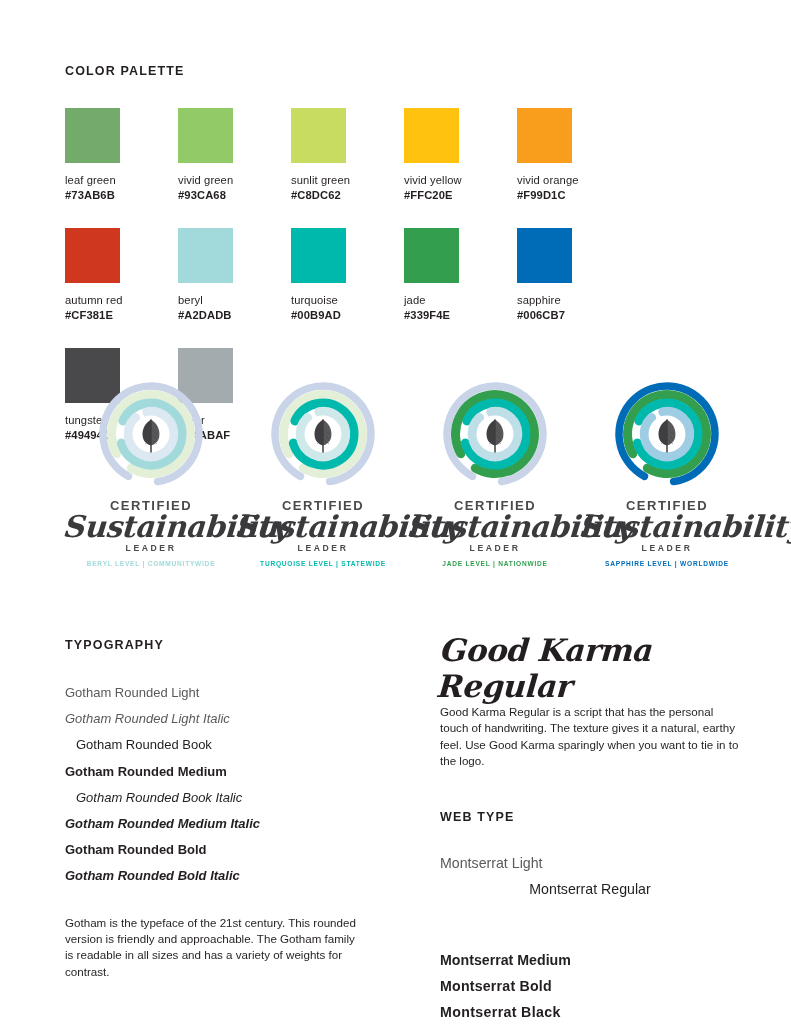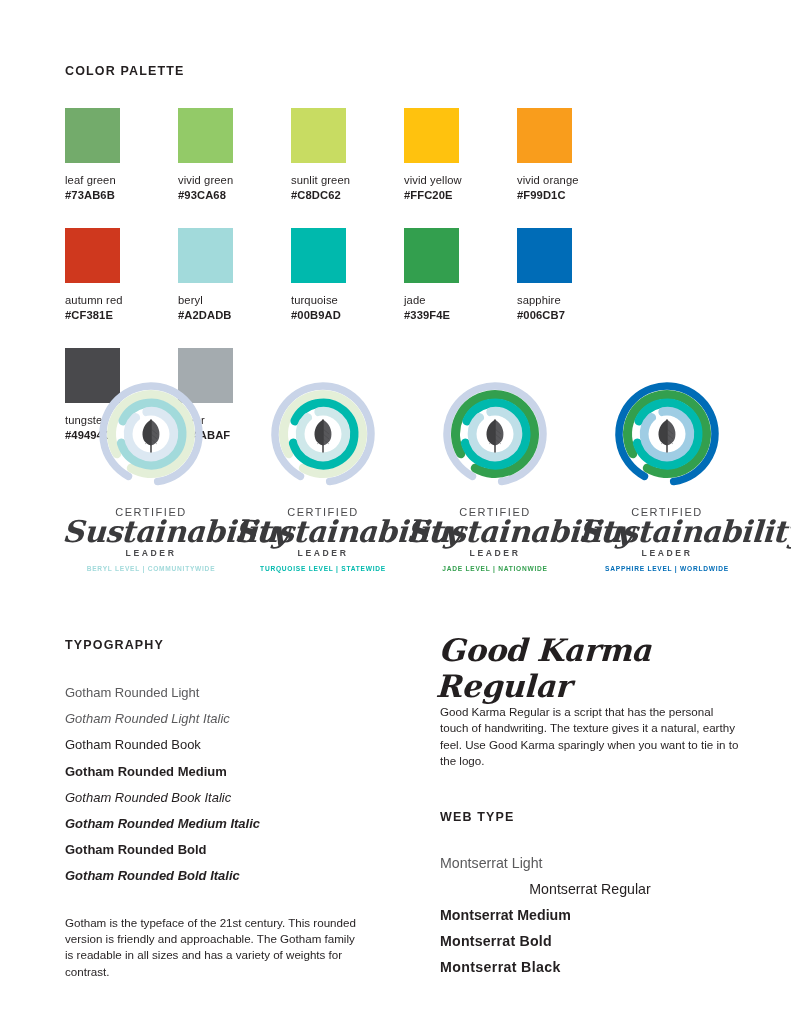--- a/index.html
+++ b/index.html
@@ -40,22 +40,22 @@
     color:#231f20;
     letter-spacing:.1px;
   }
 
   
   #badges { position:absolute; left:65px; top:378px; width:661px;
             display:flex; justify-content:flex-start; }
   .badge { width:172px; margin-right:0; text-align:center; }
   .badge-mark { width:112px; height:112px; margin:0 auto; display:block; }
   .badge-certified {
-    margin-top:16px;
-    font-size:11px; font-weight:normal; letter-spacing:1.5px;
+    margin-top:8px;
+    font-size:13px; font-weight:bold; letter-spacing:1.5px;
     color:#4a4a4d;
   }
   .badge-script {
     font-size:30px;
     line-height:30px;
     margin-top:-1px;
     color:#3a3a3c;
     font-family:"DejaVu Serif", serif;
     font-style:italic;
     font-weight:bold;
@@ -75,21 +75,21 @@
   
   #typography { position:absolute; left:65px; top:638px; width:340px; }
   #type-specimens { margin-top:28px; }
   .type-line {
     font-size:13px;
     line-height:26.2px;
     color:#231f20;
     white-space:nowrap;
   }
   .w-light  { font-weight:300; color:#5a5a5c; }
-  .w-book   { font-weight:400; }
+  .w-book   { font-weight:400;margin-left:11px; }
   .w-medium { font-weight:bold; }
   .w-bold   { font-weight:bold; }
   .italic   { font-style:italic; }
 
   #gotham-note {
     margin-top:25px;
     font-size:11.6px;
     line-height:16.4px;
     color:#231f20;
     width:300px;
@@ -117,21 +117,21 @@
   #webtype { position:absolute; left:440px; top:810px; width:300px; }
   #webtype-specimens { margin-top:26px; }
   .web-line {
     font-size:14.2px;
     line-height:26px;
     color:#231f20;
     white-space:nowrap;
   }
   .web-light    { font-weight:300; color:#5a5a5c; }
   .web-regular  { font-weight:400;text-align:center; }
-  .web-medium   { font-weight:bold; }
+  .web-medium   { font-weight:bold;margin-top:45px; }
   .web-semibold { font-weight:bold; letter-spacing:.1px; }
   .web-bold     { font-weight:bold; letter-spacing:.2px; }
   .web-black    { font-weight:bold; letter-spacing:.35px; }
 </style>
 </head>
 <body>
 
 <div class="page">
 
   <section id="color-palette">

